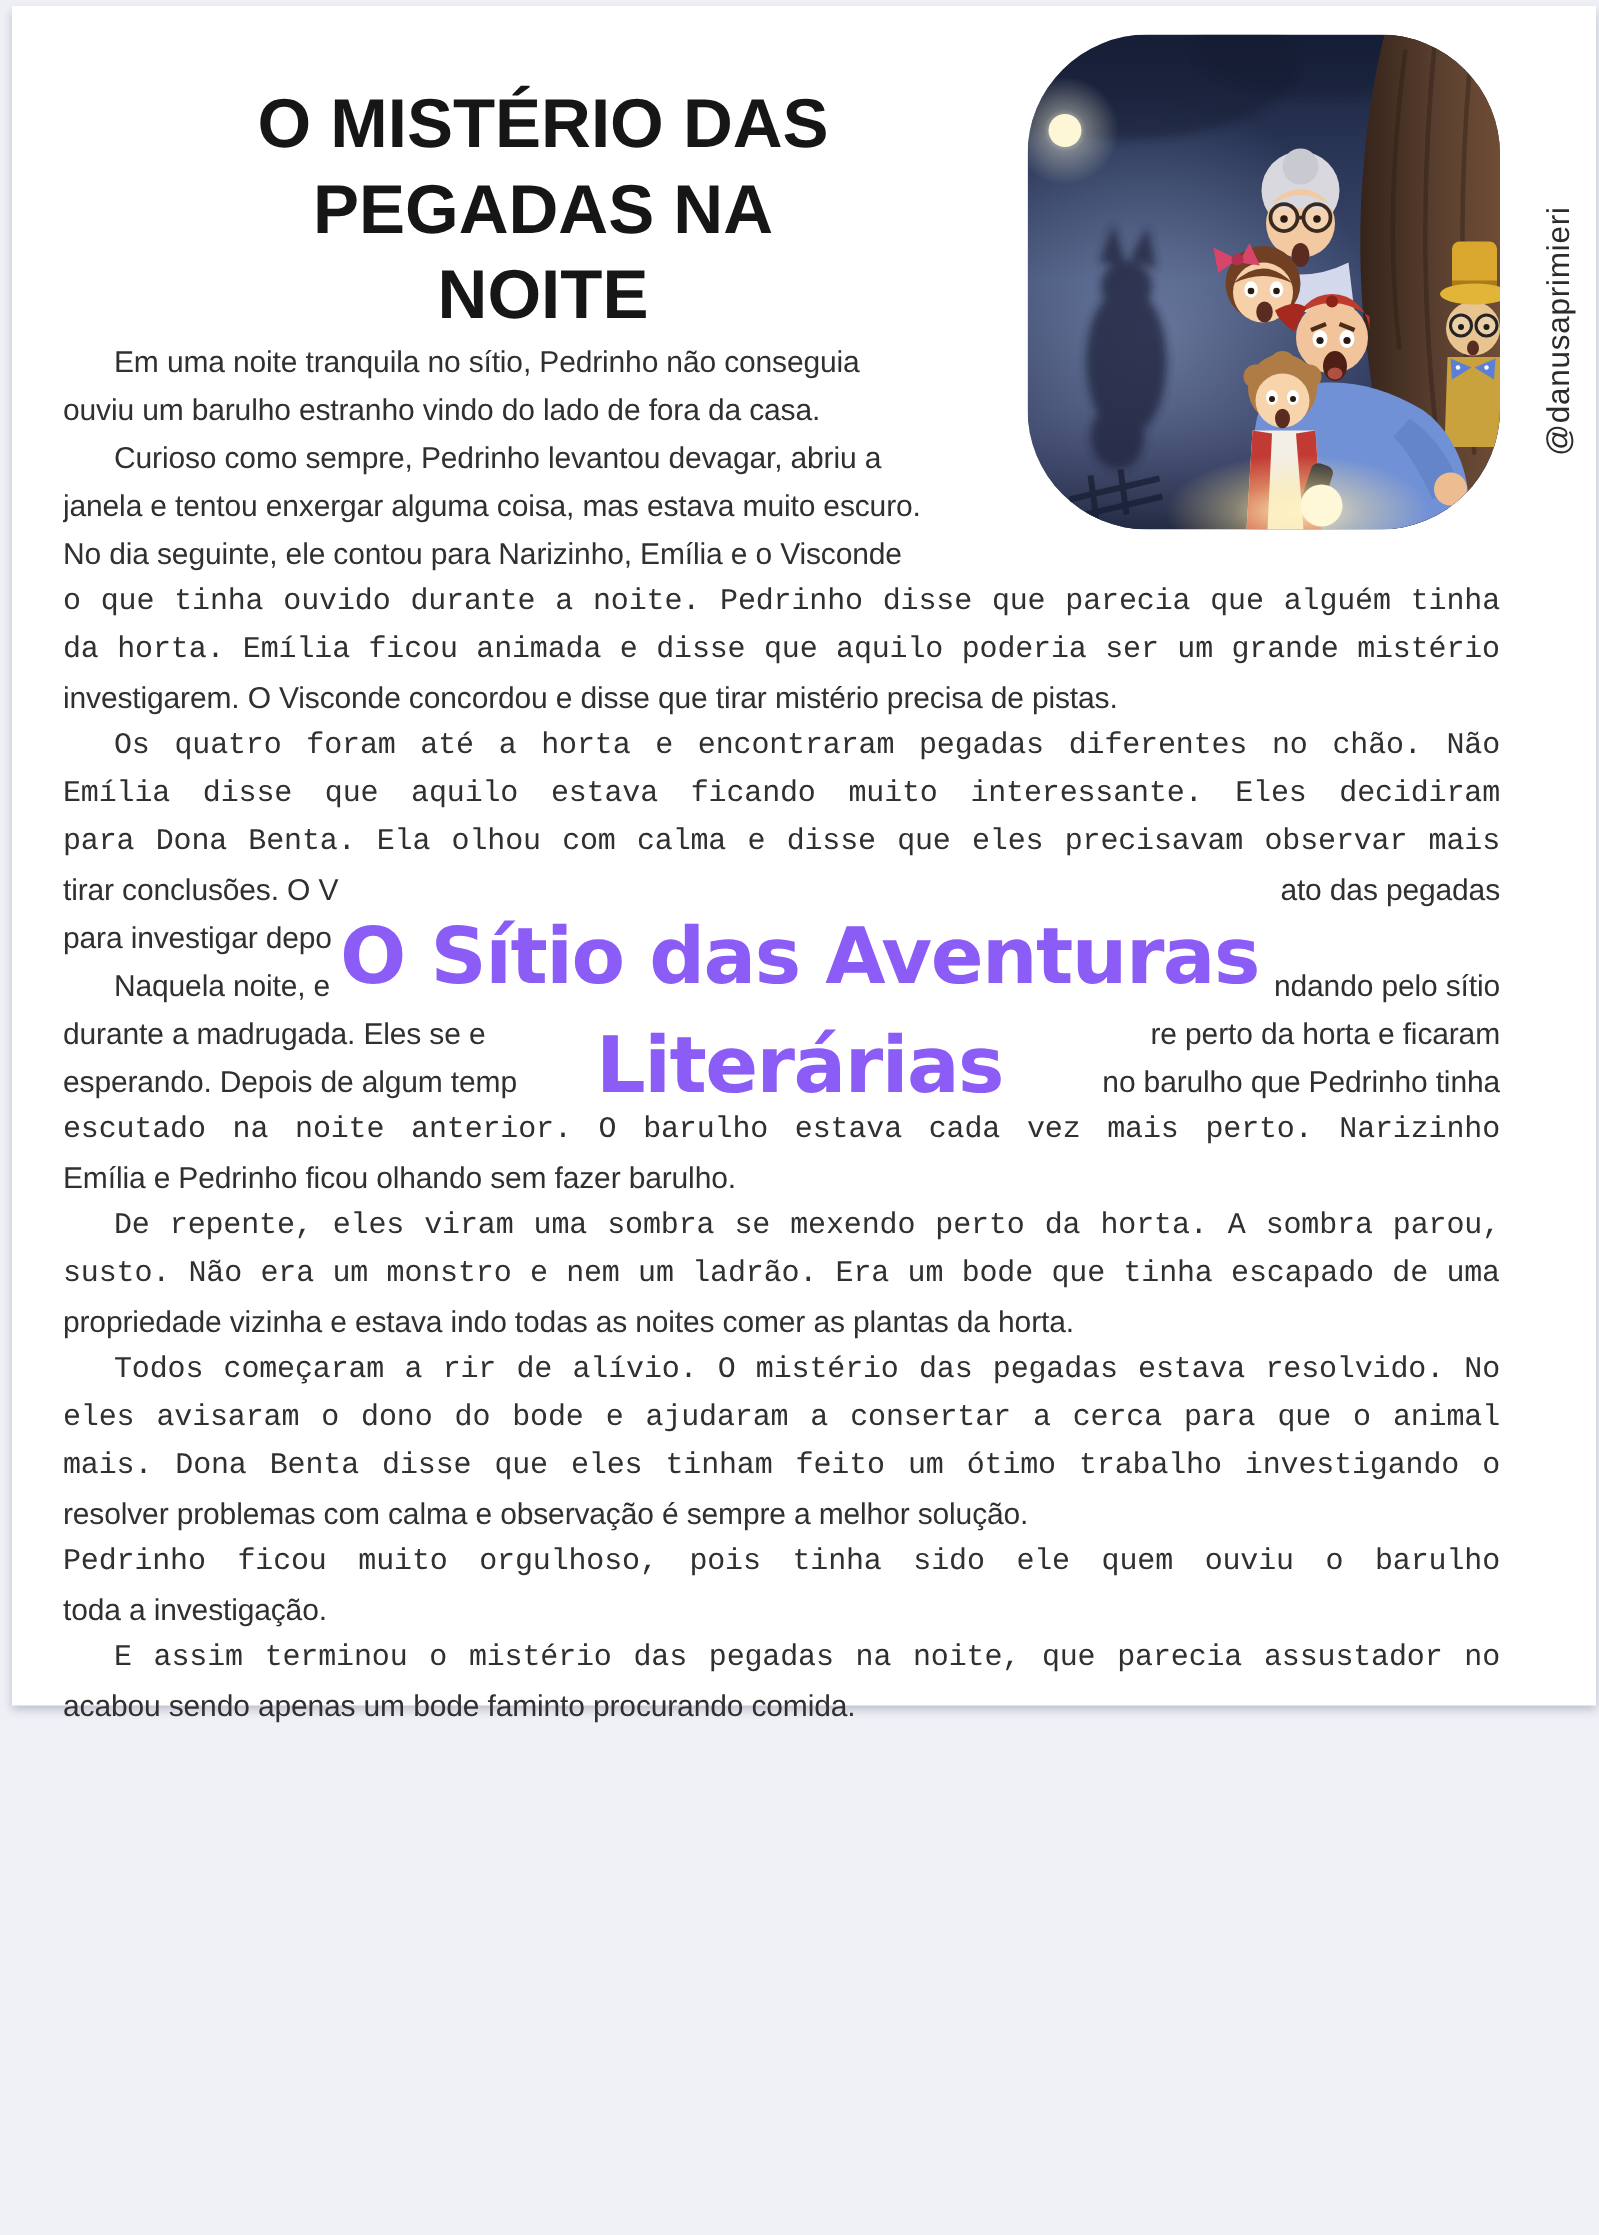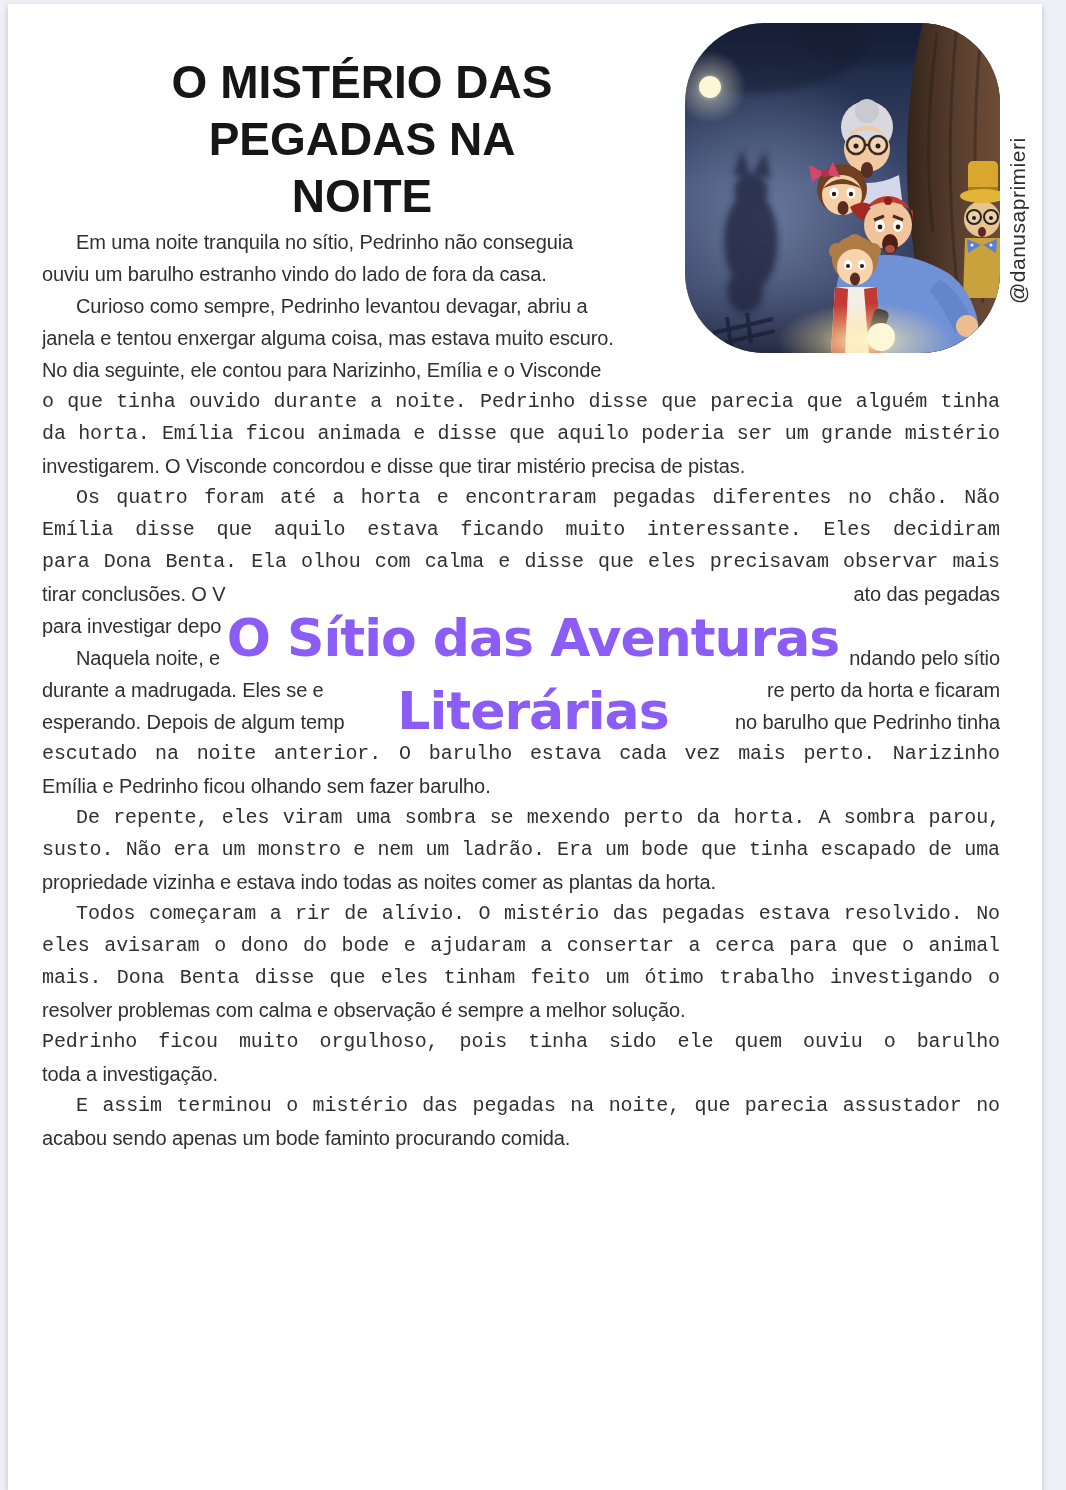--- a/index.html
+++ b/index.html
@@ -1,19 +1,19 @@
 <!DOCTYPE html>
 <html><head>
 <meta charset="utf-8">
 <style>
   html,body{margin:0;padding:0;background:#eef0f6;}
   .stage{position:relative;width:1066px;height:1490px;overflow:hidden;background:#eef0f6;
          font-family:"Liberation Sans",sans-serif;}
-  .page{position:absolute;left:8px;top:4px;width:1034px;height:1487px;background:#ffffff;
-        box-shadow:0 3px 6px rgba(60,64,90,.28);}
+  .page{position:absolute;left:8px;top:4px;width:1034px;height:1133px;background:#ffffff;
+        box-shadow:0 3px 6px rgba(60,64,90,.28);padding-left:22px;}
   
   .title{position:absolute;left:34px;top:50px;width:640px;margin:0;text-align:center;
          font-size:46px;line-height:57px;font-weight:bold;color:#161616;letter-spacing:0px;}
   .title span{display:block;}
   
   .body{position:absolute;left:34px;top:222px;width:958px;font-size:20px;line-height:32px;
         color:#303030;letter-spacing:-0.1px;}
   .line{height:32px;overflow:hidden;}
   .line.narrow{width:640px;}
   .line.indent{padding-left:34px;}

